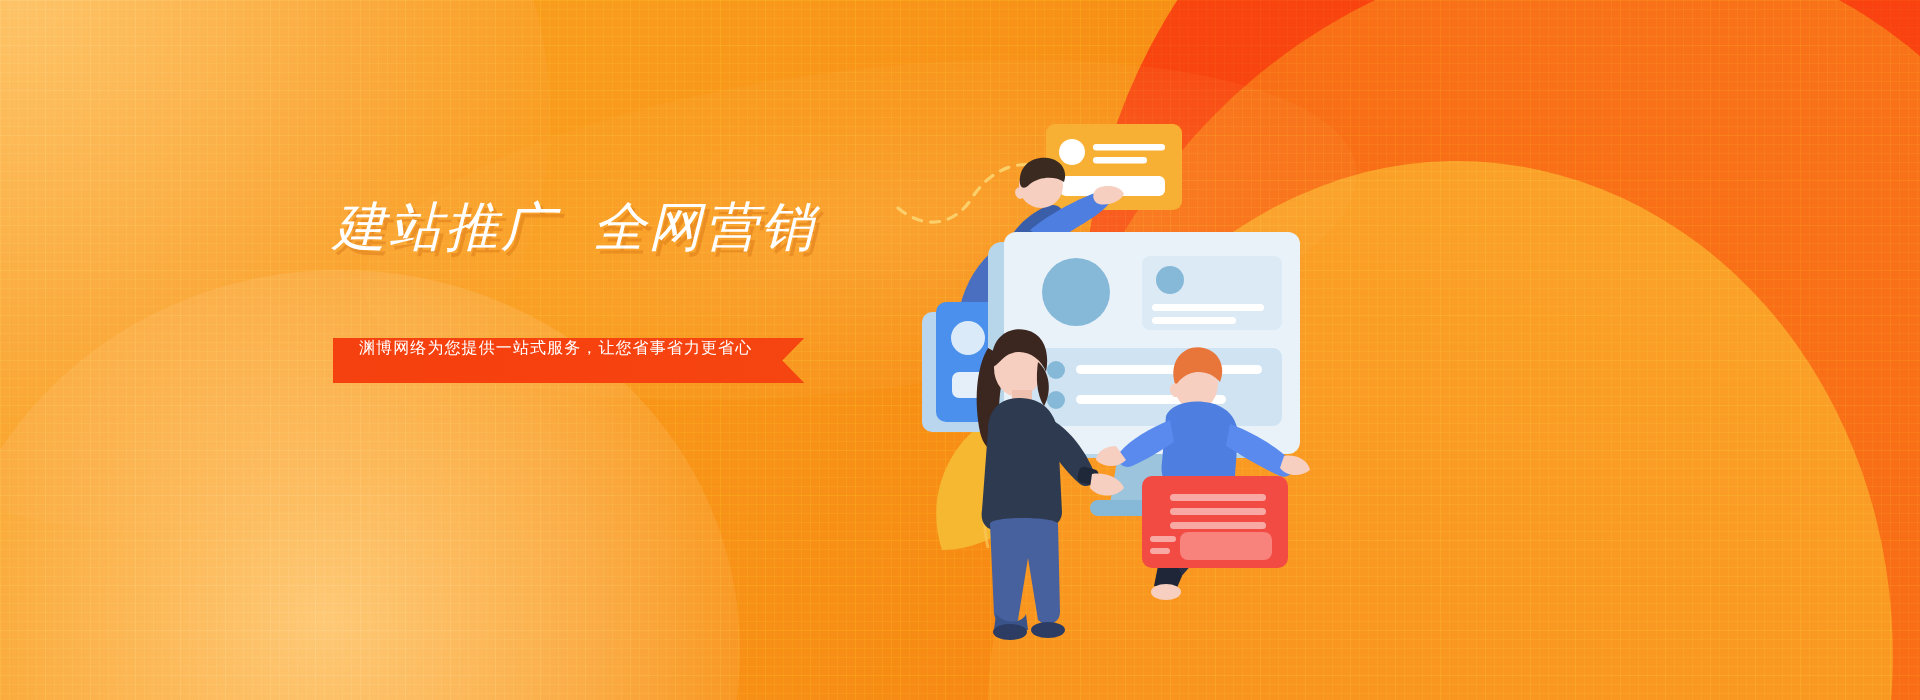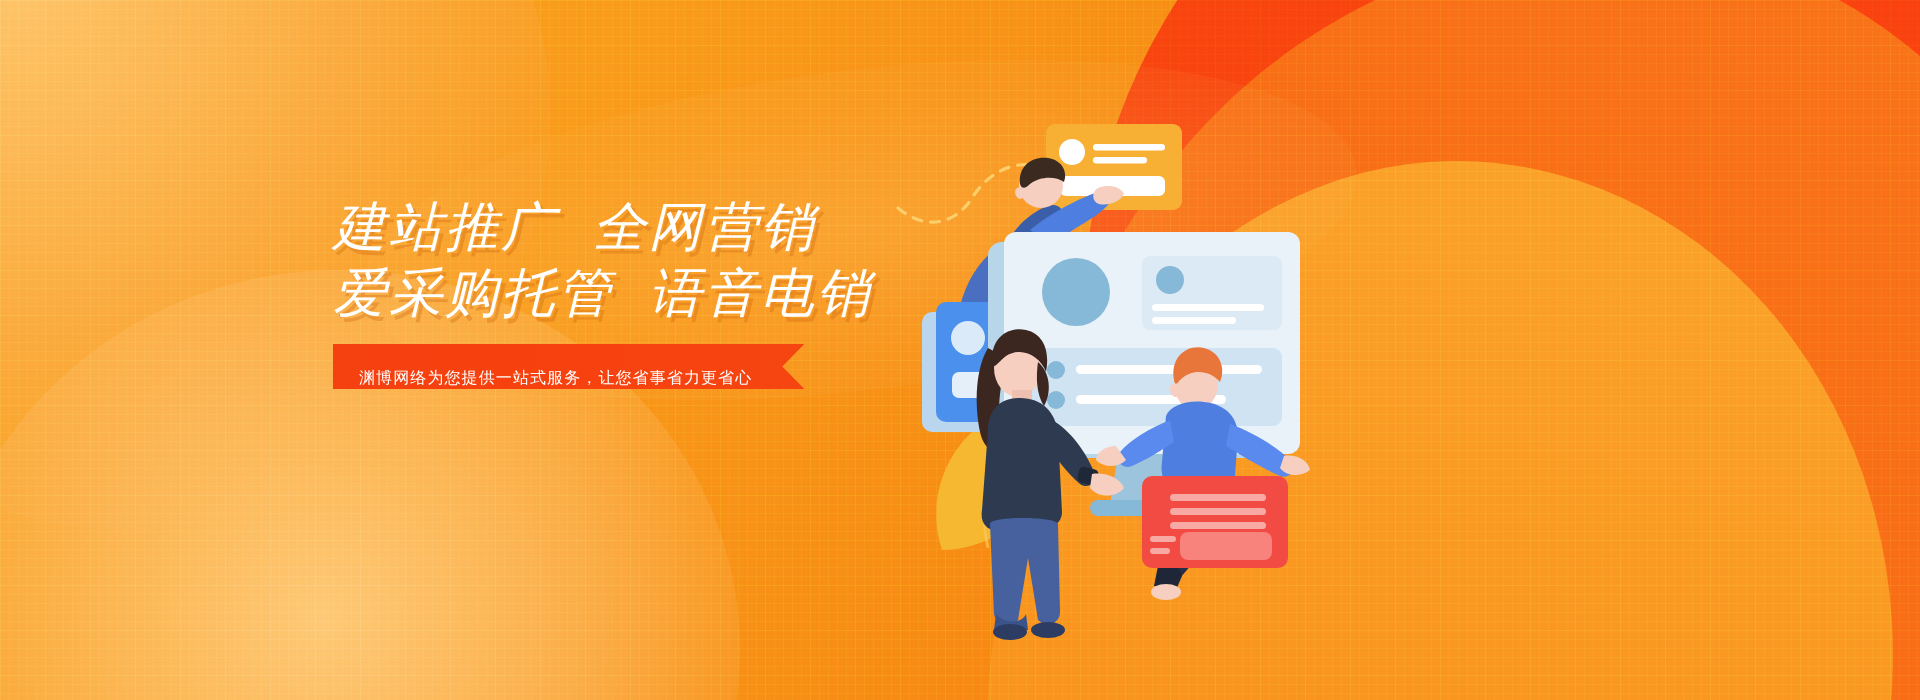--- a/index.html
+++ b/index.html
@@ -113,24 +113,23 @@
   }
   .headline + .headline { margin-top: 5px; }
 
   .ribbon {
     position: absolute;
     left: 333px;
     top: 338px;
     height: 45px;
     padding: 0 52px 0 26px;
     display: flex;
-    align-items: flex-end;
+    align-items: flex-start;
     background: linear-gradient(90deg, #f5400f 0%, #f7420f 55%, #f54510 100%);
     clip-path: polygon(0 0, 100% 0, calc(100% - 22px) 50%, 100% 100%, 0 100%);
-    margin-top: 6px;
   }
   .ribbon-text {
     color: #ffffff;
     font-size: 16px;
     letter-spacing: 1.1px;
     white-space: nowrap;
     font-family: "Liberation Sans", "DejaVu Sans", sans-serif;
   }
 
   
@@ -152,21 +151,20 @@
   <div class="bg-layer bg-red-sweep"></div>
   <div class="bg-layer bg-orange-curve"></div>
   <div class="bg-layer bg-amber-curve"></div>
   <div class="bg-layer bg-blob-tl"></div>
   <div class="bg-layer bg-blob-bl"></div>
   <div class="bg-layer bg-sheen"></div>
   <div class="bg-layer bg-grid"></div>
 
   <div class="copy">
     <h1 class="headline">建站推广  全网营销</h1>
-    <h1 class="headline">爱采购托管  语音电销</h1>
   </div>
 
   <div class="ribbon">
     <span class="ribbon-text">渊博网络为您提供一站式服务，让您省事省力更省心</span>
   </div>
 
   <div class="illustration">
     <svg viewBox="0 0 520 560" xmlns="http://www.w3.org/2000/svg" role="img" aria-label="team illustration">
 
       <g>

